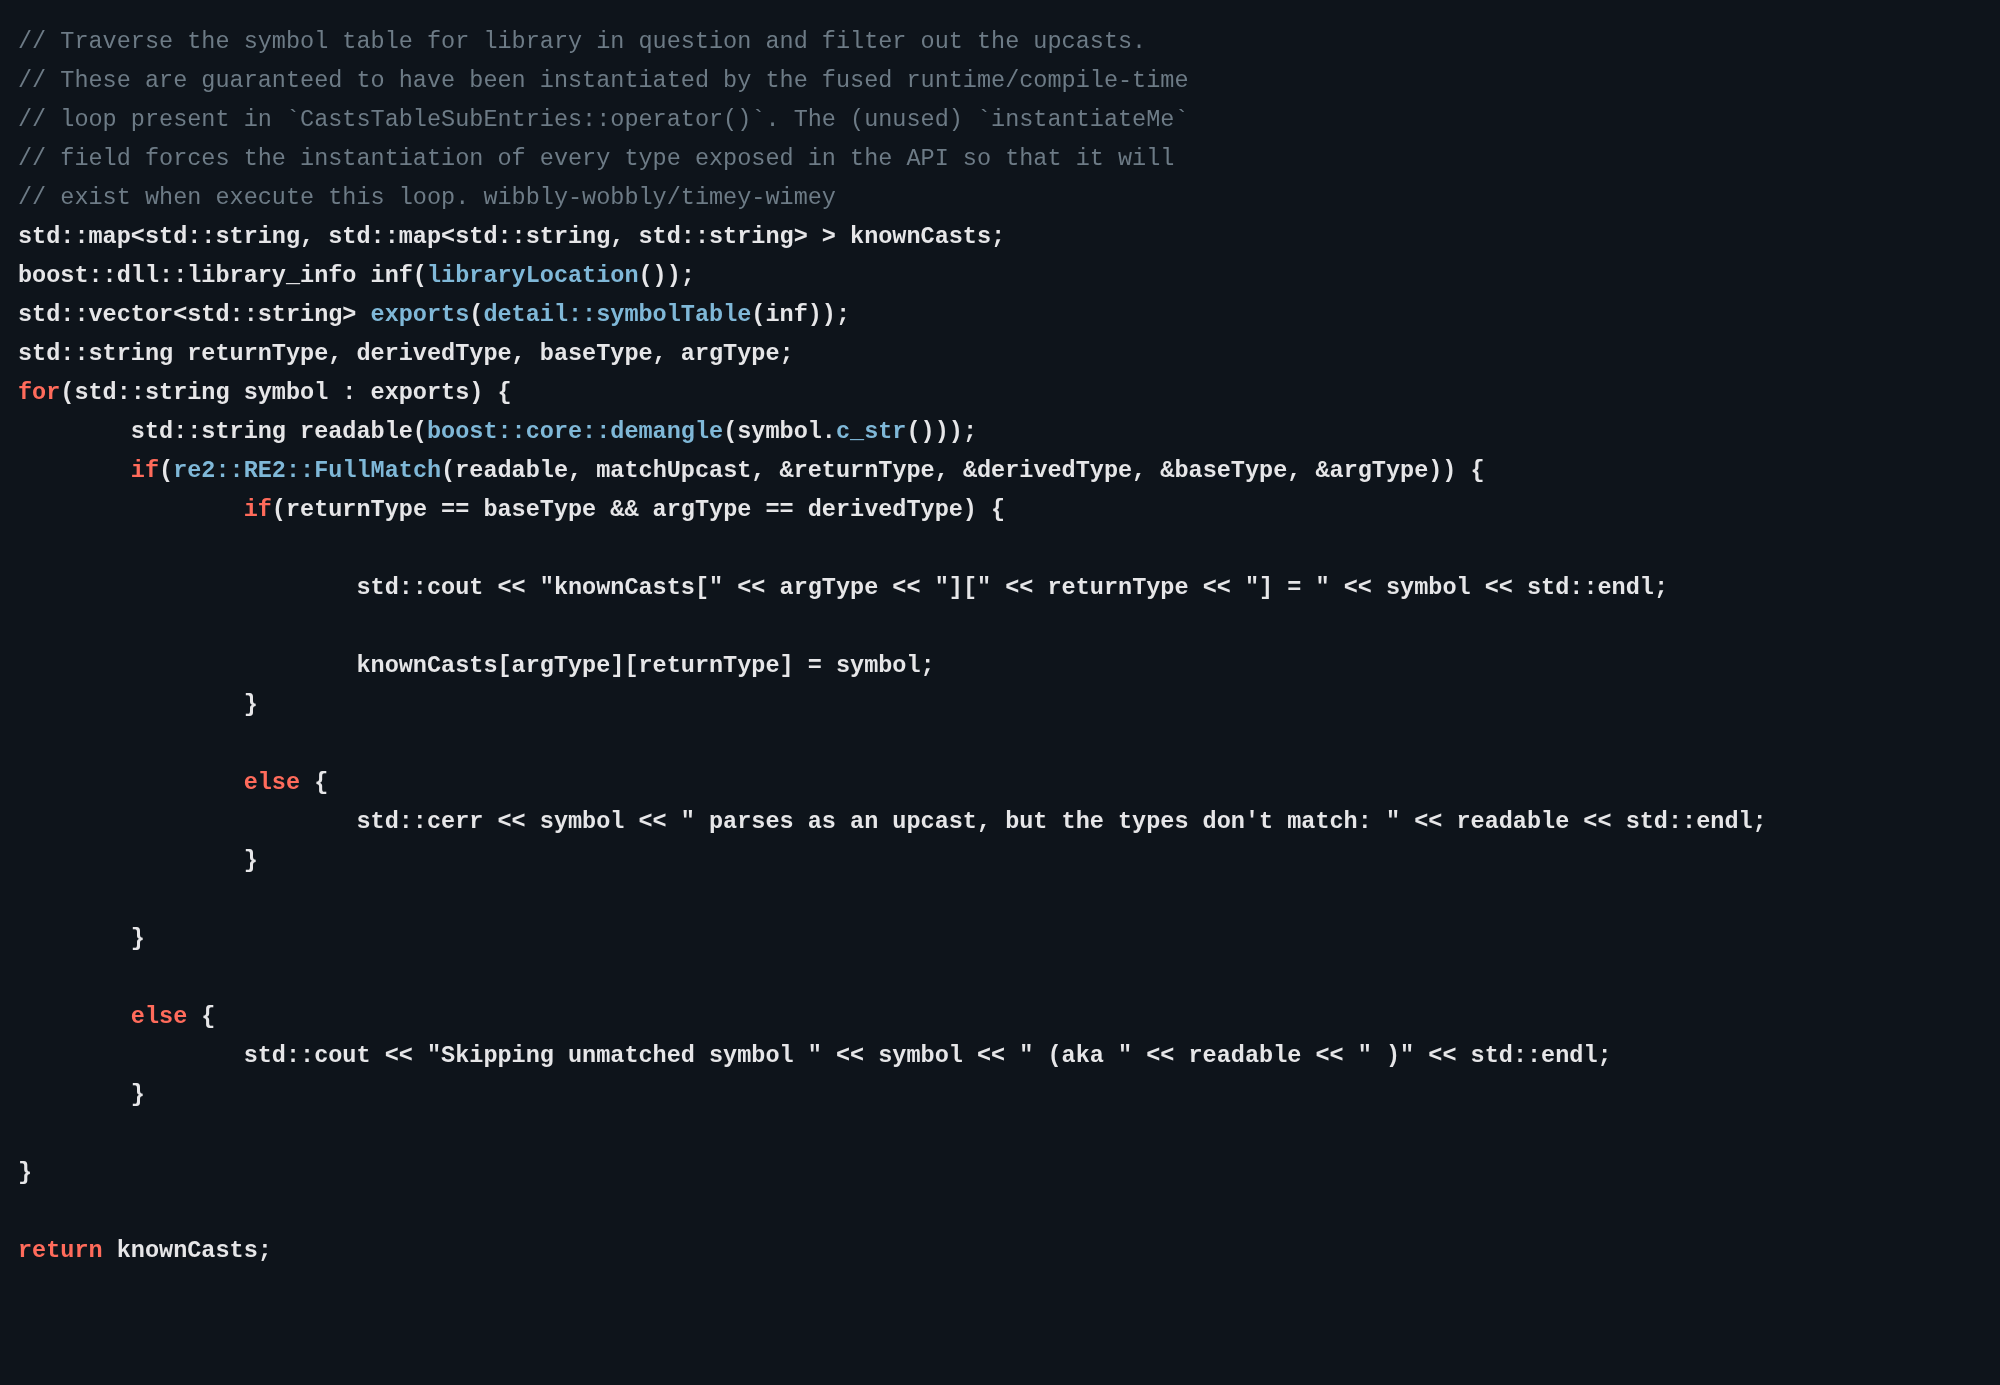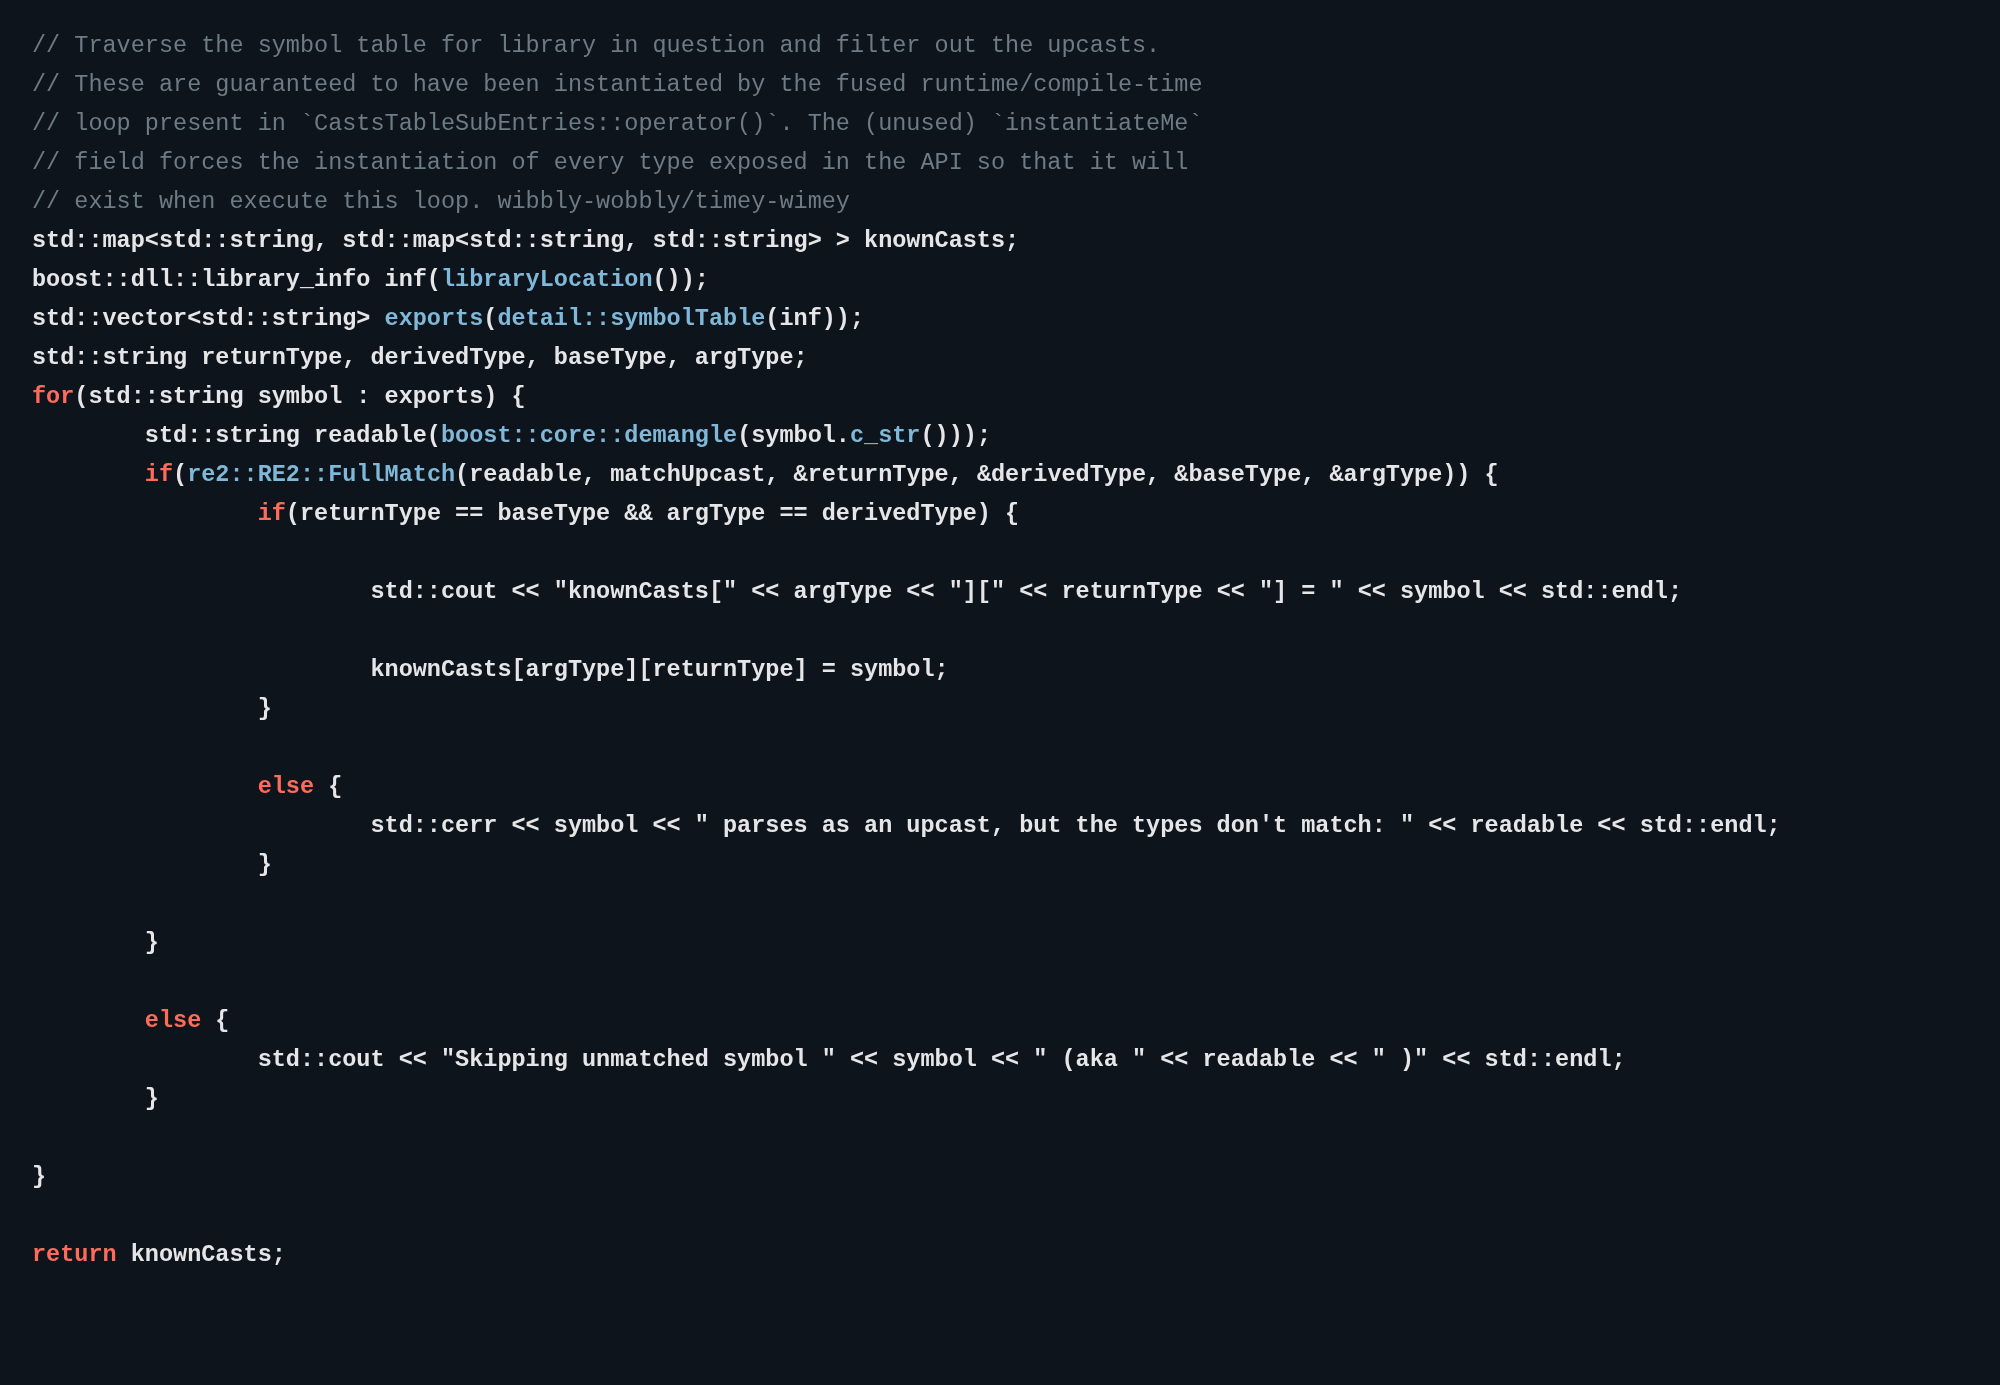--- a/index.html
+++ b/index.html
@@ -4,22 +4,22 @@
 <style>
   html, body {
     margin: 0;
     padding: 0;
     background: #0e141b;
     width: 2000px;
     height: 1385px;
     overflow: hidden;
   }
   pre.code {
-    margin: 14px;
-    padding: 12px 18px;
+    margin: 0;
+    padding: 22px 18px;
     font-family: "SFMono-Regular", "Menlo", "Consolas", "Liberation Mono", monospace;
     font-size: 23.5px;
     line-height: 39px;
     color: #e6e6e8;
     white-space: pre;
     font-weight: 600;
   }
   .c   { color: #6d7b86; font-weight: 400; }  
   .kw  { color: #ff6b5b; }                    
   .fn  { color: #7fb8d8; }                    

